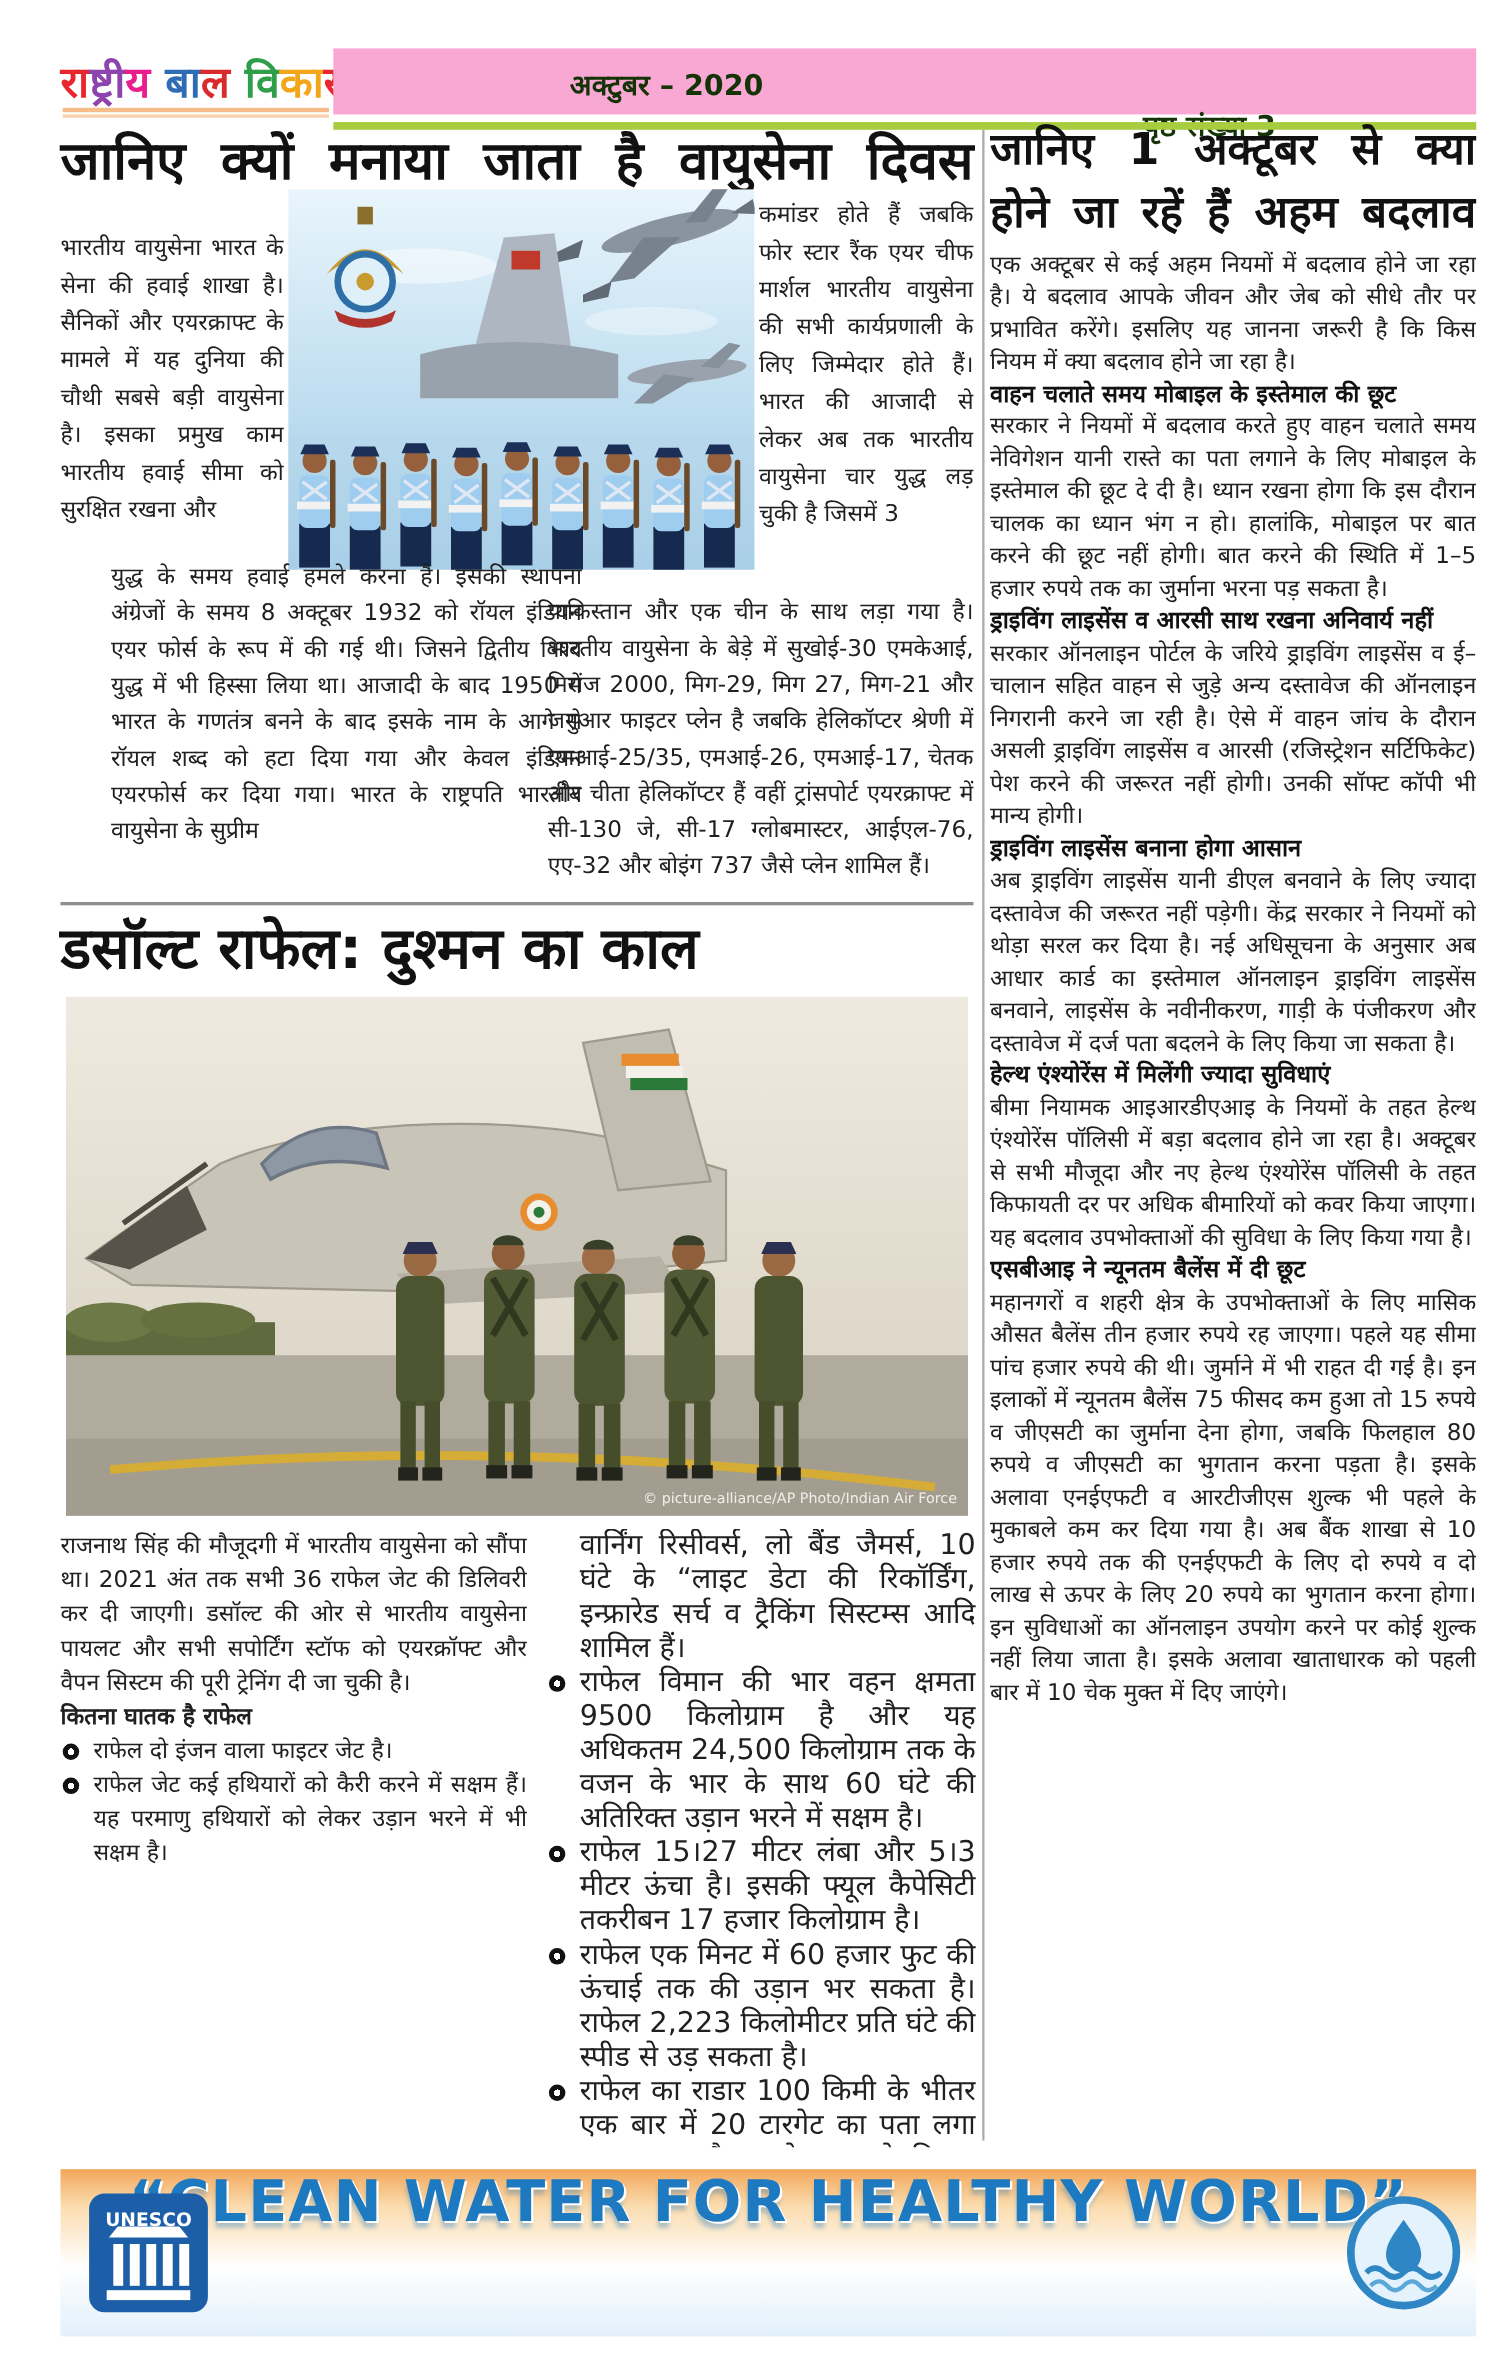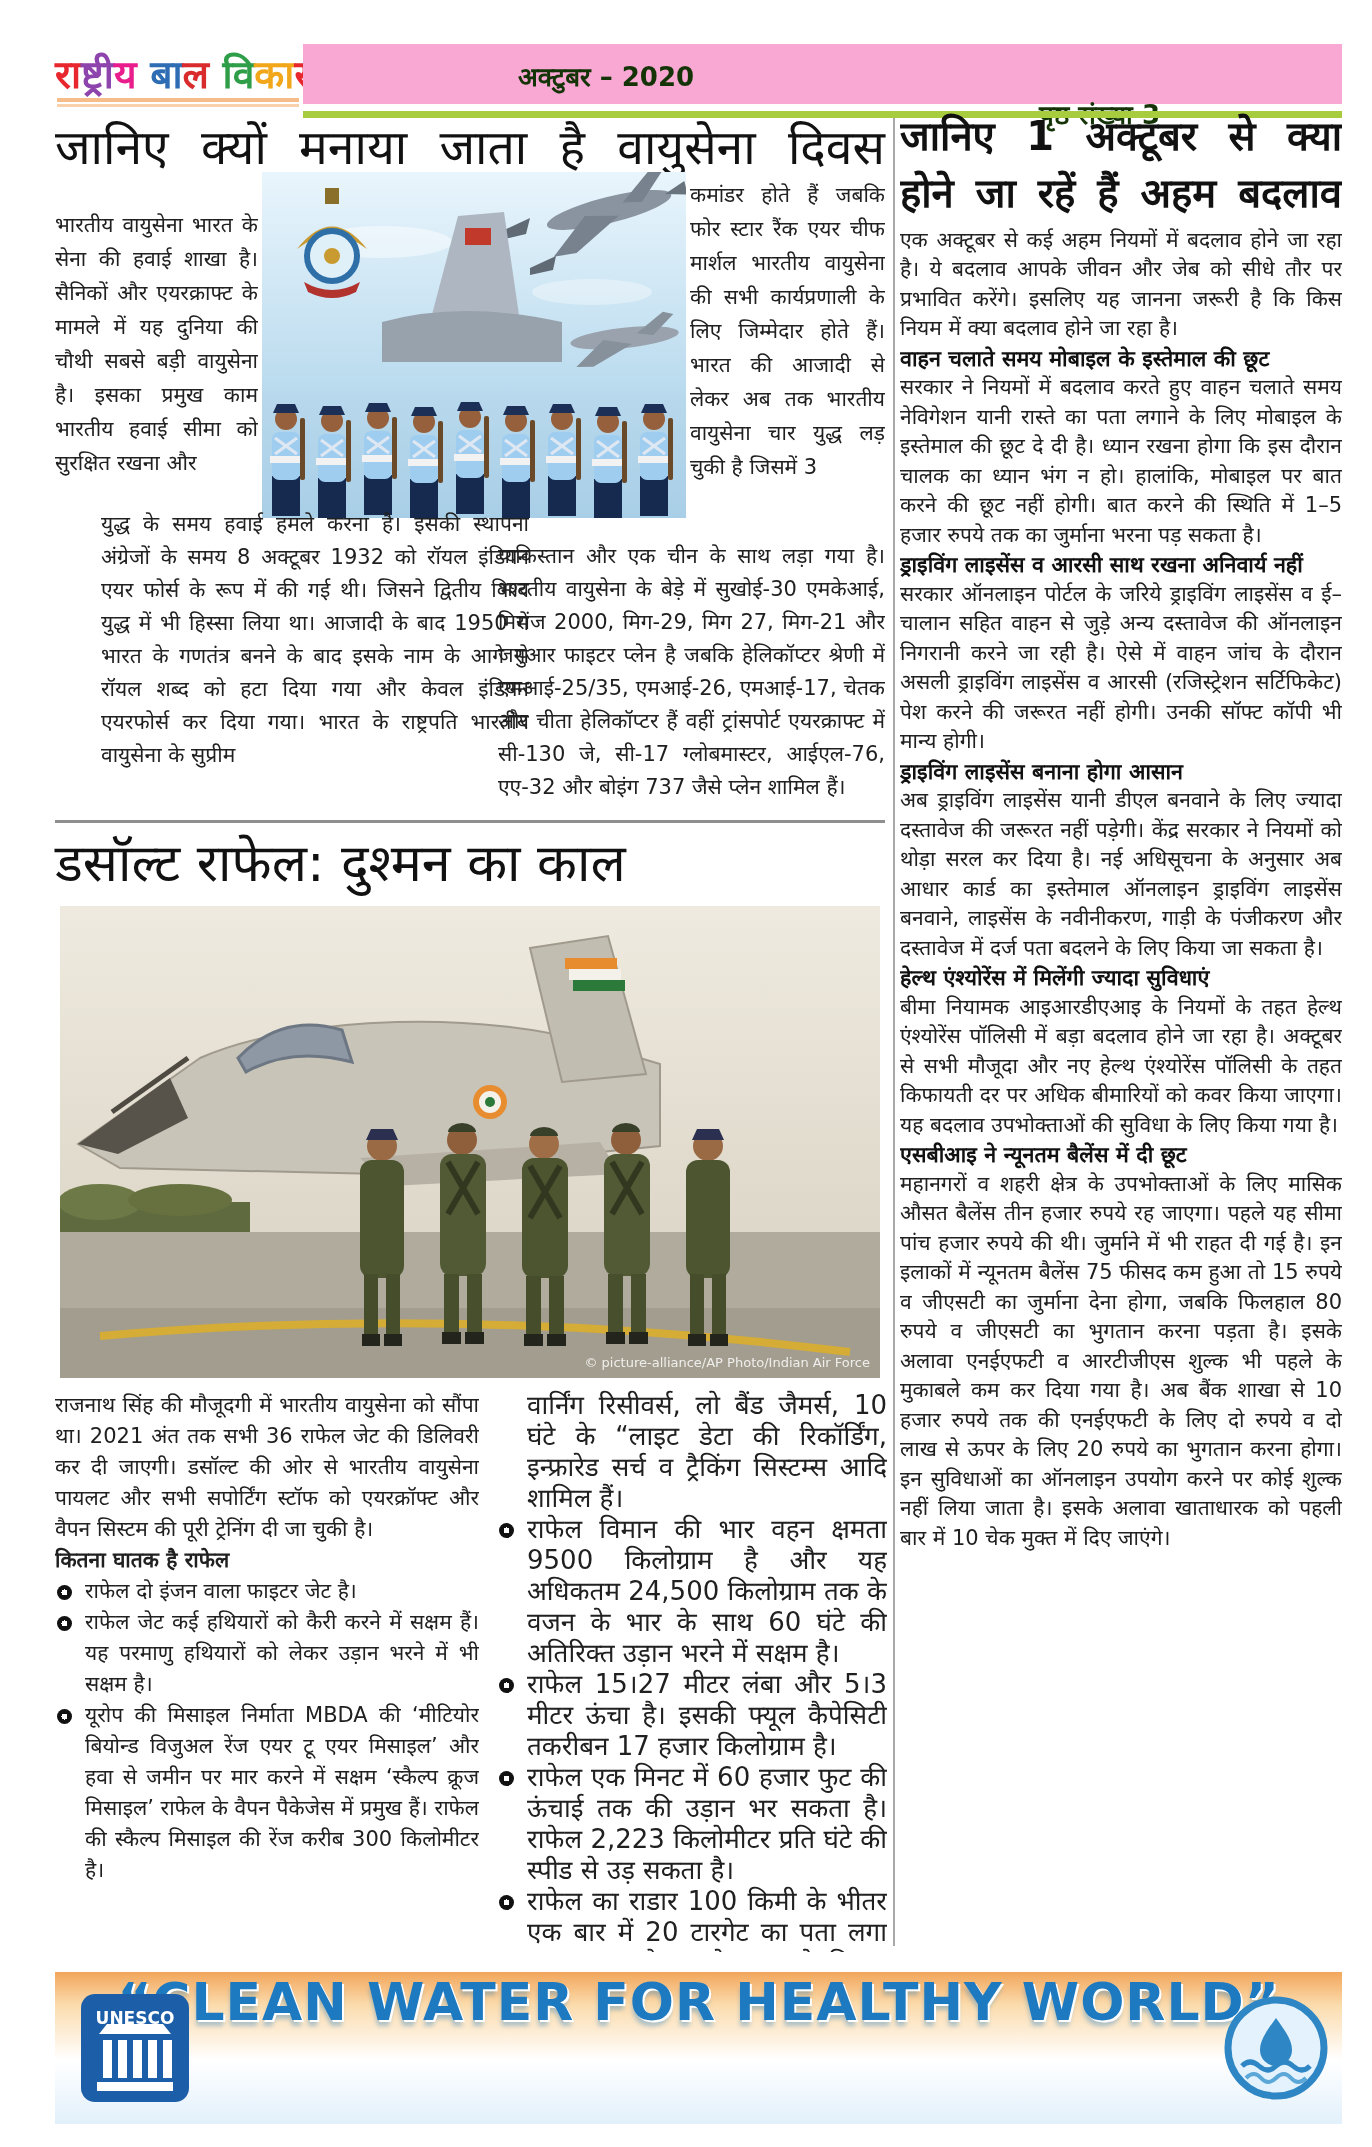--- a/index.html
+++ b/index.html
@@ -14,21 +14,21 @@
   .masthead .u2{position:absolute;left:2px;top:58px;width:242px;height:3px;background:#f9d2ad;}
   .mc1{color:#e8262d}.mc2{color:#8e44ad}.mc3{color:#e91e8c}.mc4{color:#2e6db4}
   .mc5{color:#d92b2b}.mc6{color:#2e9e49}.mc7{color:#f2a71b}.mc8{color:#e8262d}
 
   .greenbar{left:303px;top:44px;width:1039px;height:60px;background:#f9a8d4;}
   .greenbar .date{position:absolute;left:215px;top:14px;font-size:26px;font-weight:bold;color:#143307;}
   .greenbar .pageno{position:absolute;right:182px;top:14px;font-size:26px;font-weight:bold;color:#143307;margin-top:38px;}
   .greenline{left:303px;top:111px;width:1039px;height:7px;background:#a7cc3d;}
 
   
-  .headline{font-weight:normal;color:#111;line-height:1.15;}
+  .headline{font-weight:bold;color:#111;line-height:1.15;}
   .bodytxt{font-size:21px;line-height:34px;text-align:justify;color:#202020;overflow:hidden;}
   .boldsub{font-weight:bold;}
 
   
   .a1-head{left:55px;top:120px;width:830px;height:66px;font-size:48px;text-align:justify;text-align-last:justify;}
   .a1-c1a{left:55px;top:208px;width:203px;height:332px;}
   .a1-c2a{left:690px;top:178px;width:195px;height:358px;}
   .a1-c1b{left:55px;top:508px;width:428px;height:268px;line-height:33px;margin-left:46px;}
   .a1-c2b{left:498px;top:540px;width:387px;height:268px;line-height:33px;}
   .a1-photo{left:262px;top:172px;width:424px;height:346px;}
@@ -252,21 +252,20 @@
     </svg>
     <div class="a2-caption">© picture-alliance/AP Photo/Indian Air Force</div>
   </div>
 
   <div class="abs bodytxt a2-c1">
     <div>राजनाथ सिंह की मौजूदगी में भारतीय वायुसेना को सौंपा था। 2021 अंत तक सभी 36 राफेल जेट की डिलिवरी कर दी जाएगी। डसॉल्ट की ओर से भारतीय वायुसेना पायलट और सभी सपोर्टिंग स्टॉफ को एयरक्रॉफ्ट और वैपन सिस्टम की पूरी ट्रेनिंग दी जा चुकी है।</div>
     <div class="boldsub">कितना घातक है राफेल</div>
     <ul class="bl">
       <li>राफेल दो इंजन वाला फाइटर जेट है।</li>
       <li>राफेल जेट कई हथियारों को कैरी करने में सक्षम हैं। यह परमाणु हथियारों को लेकर उड़ान भरने में भी सक्षम है।</li>
-      <li>यूरोप की मिसाइल निर्माता MBDA की ‘मीटियोर बियोन्ड विजुअल रेंज एयर टू एयर मिसाइल’ और हवा से जमीन पर मार करने में सक्षम ‘स्कैल्प क्रूज मिसाइल’ राफेल के वैपन पैकेजेस में प्रमुख हैं। राफेल की स्कैल्प मिसाइल की रेंज करीब 300 किलोमीटर है।</li>
     </ul>
   </div>
 
   <div class="abs bodytxt a2-c2">
     <div class="cont">वार्निंग रिसीवर्स, लो बैंड जैमर्स, 10 घंटे के “लाइट डेटा की रिकॉर्डिंग, इन्फ्रारेड सर्च व ट्रैकिंग सिस्टम्स आदि शामिल हैं।</div>
     <ul class="bl">
       <li>राफेल विमान की भार वहन क्षमता 9500 किलोग्राम है और यह अधिकतम 24,500 किलोग्राम तक के वजन के भार के साथ 60 घंटे की अतिरिक्त उड़ान भरने में सक्षम है।</li>
       <li>राफेल 15।27 मीटर लंबा और 5।3 मीटर ऊंचा है। इसकी फ्यूल कैपेसिटी तकरीबन 17 हजार किलोग्राम है।</li>
       <li>राफेल एक मिनट में 60 हजार फुट की ऊंचाई तक की उड़ान भर सकता है। राफेल 2,223 किलोमीटर प्रति घंटे की स्पीड से उड़ सकता है।</li>
       <li>राफेल का राडार 100 किमी के भीतर एक बार में 20 टारगेट का पता लगा लगा सकता है। इससे दुश्मन के विमान को पता चले बिना भारतीय वायुसेना उन्हें देख पाएगी।</li>

